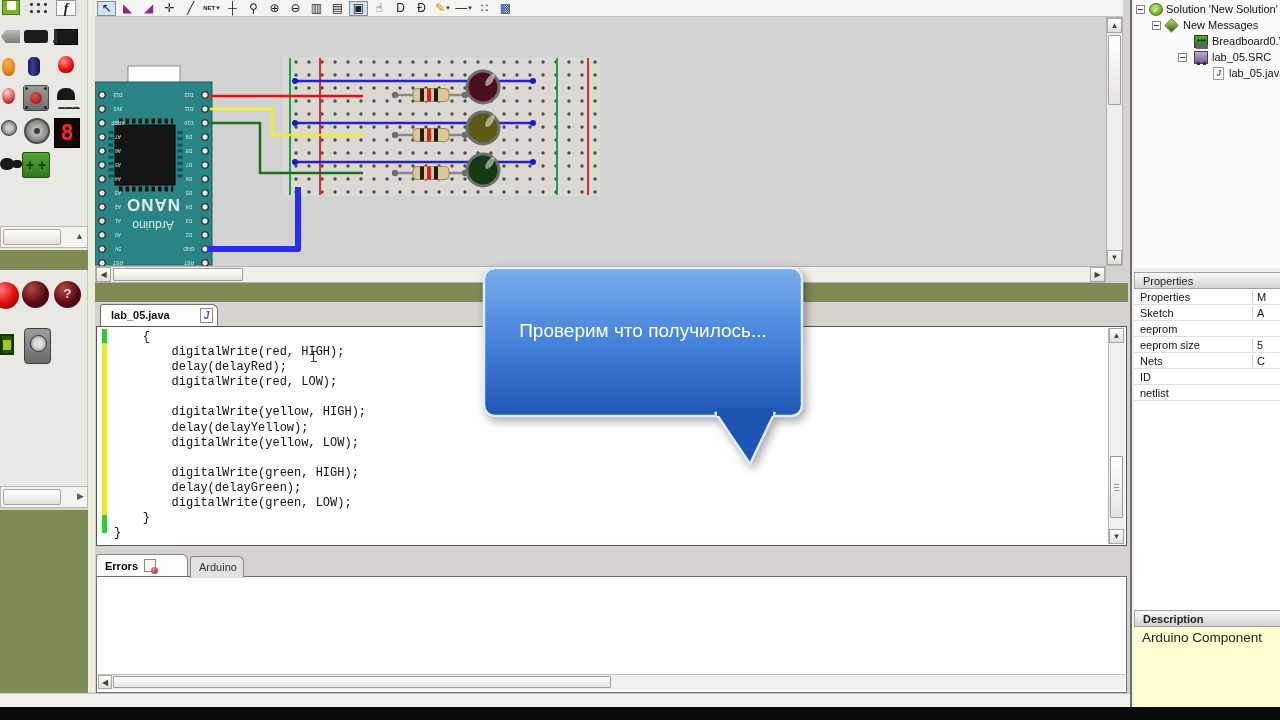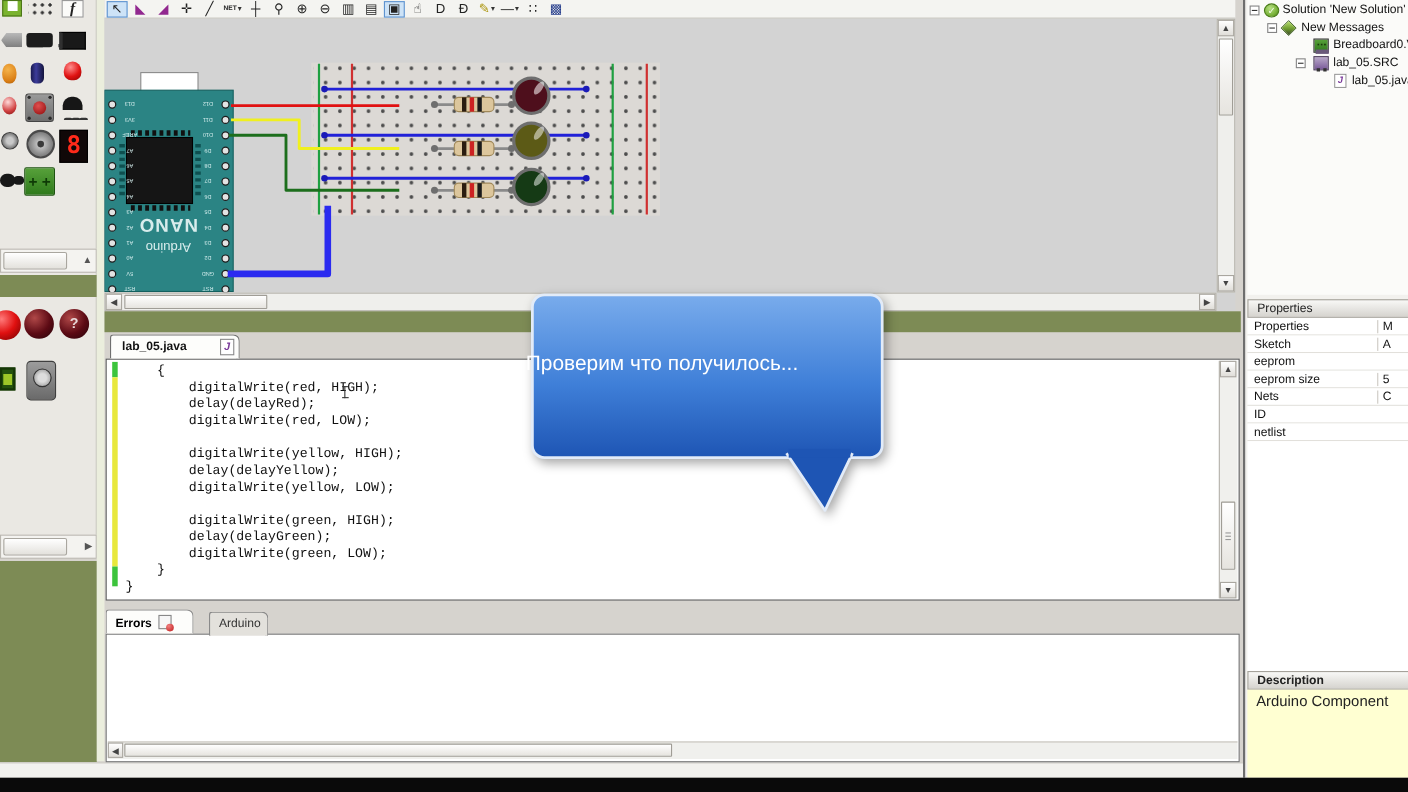--- a/index.html
+++ b/index.html
@@ -119,21 +119,21 @@
   .props-head, .desc-head { position:absolute; left:2px; width:148px; height:17px; background:linear-gradient(#f8f8f6,#d5d3ce); border:1px solid #a5a29b; font-size:11px; color:#222; padding:2px 0 0 8px; }
   .prow { position:absolute; left:2px; width:148px; height:16px; background:#fff; border-bottom:1px solid #e2e0db; font-size:11px; color:#111; }
   .pname { position:absolute; left:6px; top:2px; }
   .pval { position:absolute; left:118px; top:2px; border-left:1px solid #ccc9c2; padding-left:4px; width:30px; overflow:hidden; white-space:nowrap; }
   .props-fill { position:absolute; left:2px; width:148px; background:#fff; }
   .desc-body { position:absolute; left:2px; width:148px; background:#ffffd2; font-size:13.5px; color:#222; padding:3px 0 0 8px; white-space:nowrap; overflow:hidden; }
 
   
   .bubble { left:478px; top:264px; width:334px; height:210px; z-index:50; pointer-events:none; }
   .bubble svg { filter:drop-shadow(3px 4px 5px rgba(0,0,0,0.35)); }
-  .bubble-text { position:absolute; left:0; top:56px; width:330px; font-size:19px; color:#ffffff; }
+  .bubble-text { position:absolute; left:0; top:56px; width:330px; text-align:center; font-size:19px; color:#ffffff; }
 
   .bottom-strip { left:0; top:693px; width:1130px; height:14px; background:#f2f1ee; border-top:1px solid #c8c5be; }
   .black-bar { left:0; top:707px; width:1280px; height:13px; background:#0a0a0a; }
 </style>
 </head>
 <body>
 
 <div id="root">
 
   <div class="abs palette">
@@ -430,21 +430,21 @@
     <div class="ibeam"></div>
     <div class="ed-vscroll">
       <div class="sb-btn" style="left:0;top:0;width:15px">▲</div>
       <div class="sb-thumb" style="left:1px;top:128px;width:13px;height:62px">
           <div class="grip"></div>
         </div>
       <div class="sb-btn" style="left:0;bottom:0;width:15px">▼</div>
     </div>
   </div>
 
-  <div class="abs err-tab active" style="left:96px;top:554px;width:80px">
+  <div class="abs err-tab active" style="left:96px;top:554px;width:92px">
     <span>Errors</span><span class="clipicon"></span>
   </div>
   <div class="abs err-tab inactive" style="left:190px;top:556px;width:54px">
     <span>Arduino</span>
   </div>
   <div class="abs messages">
     <div class="msg-hscroll">
       <div class="sb-btn" style="left:0;top:0;width:14px;height:14px;line-height:13px">◀</div>
       <div class="sb-thumb" style="left:15px;top:1px;width:498px;height:12px"></div>
     </div>

